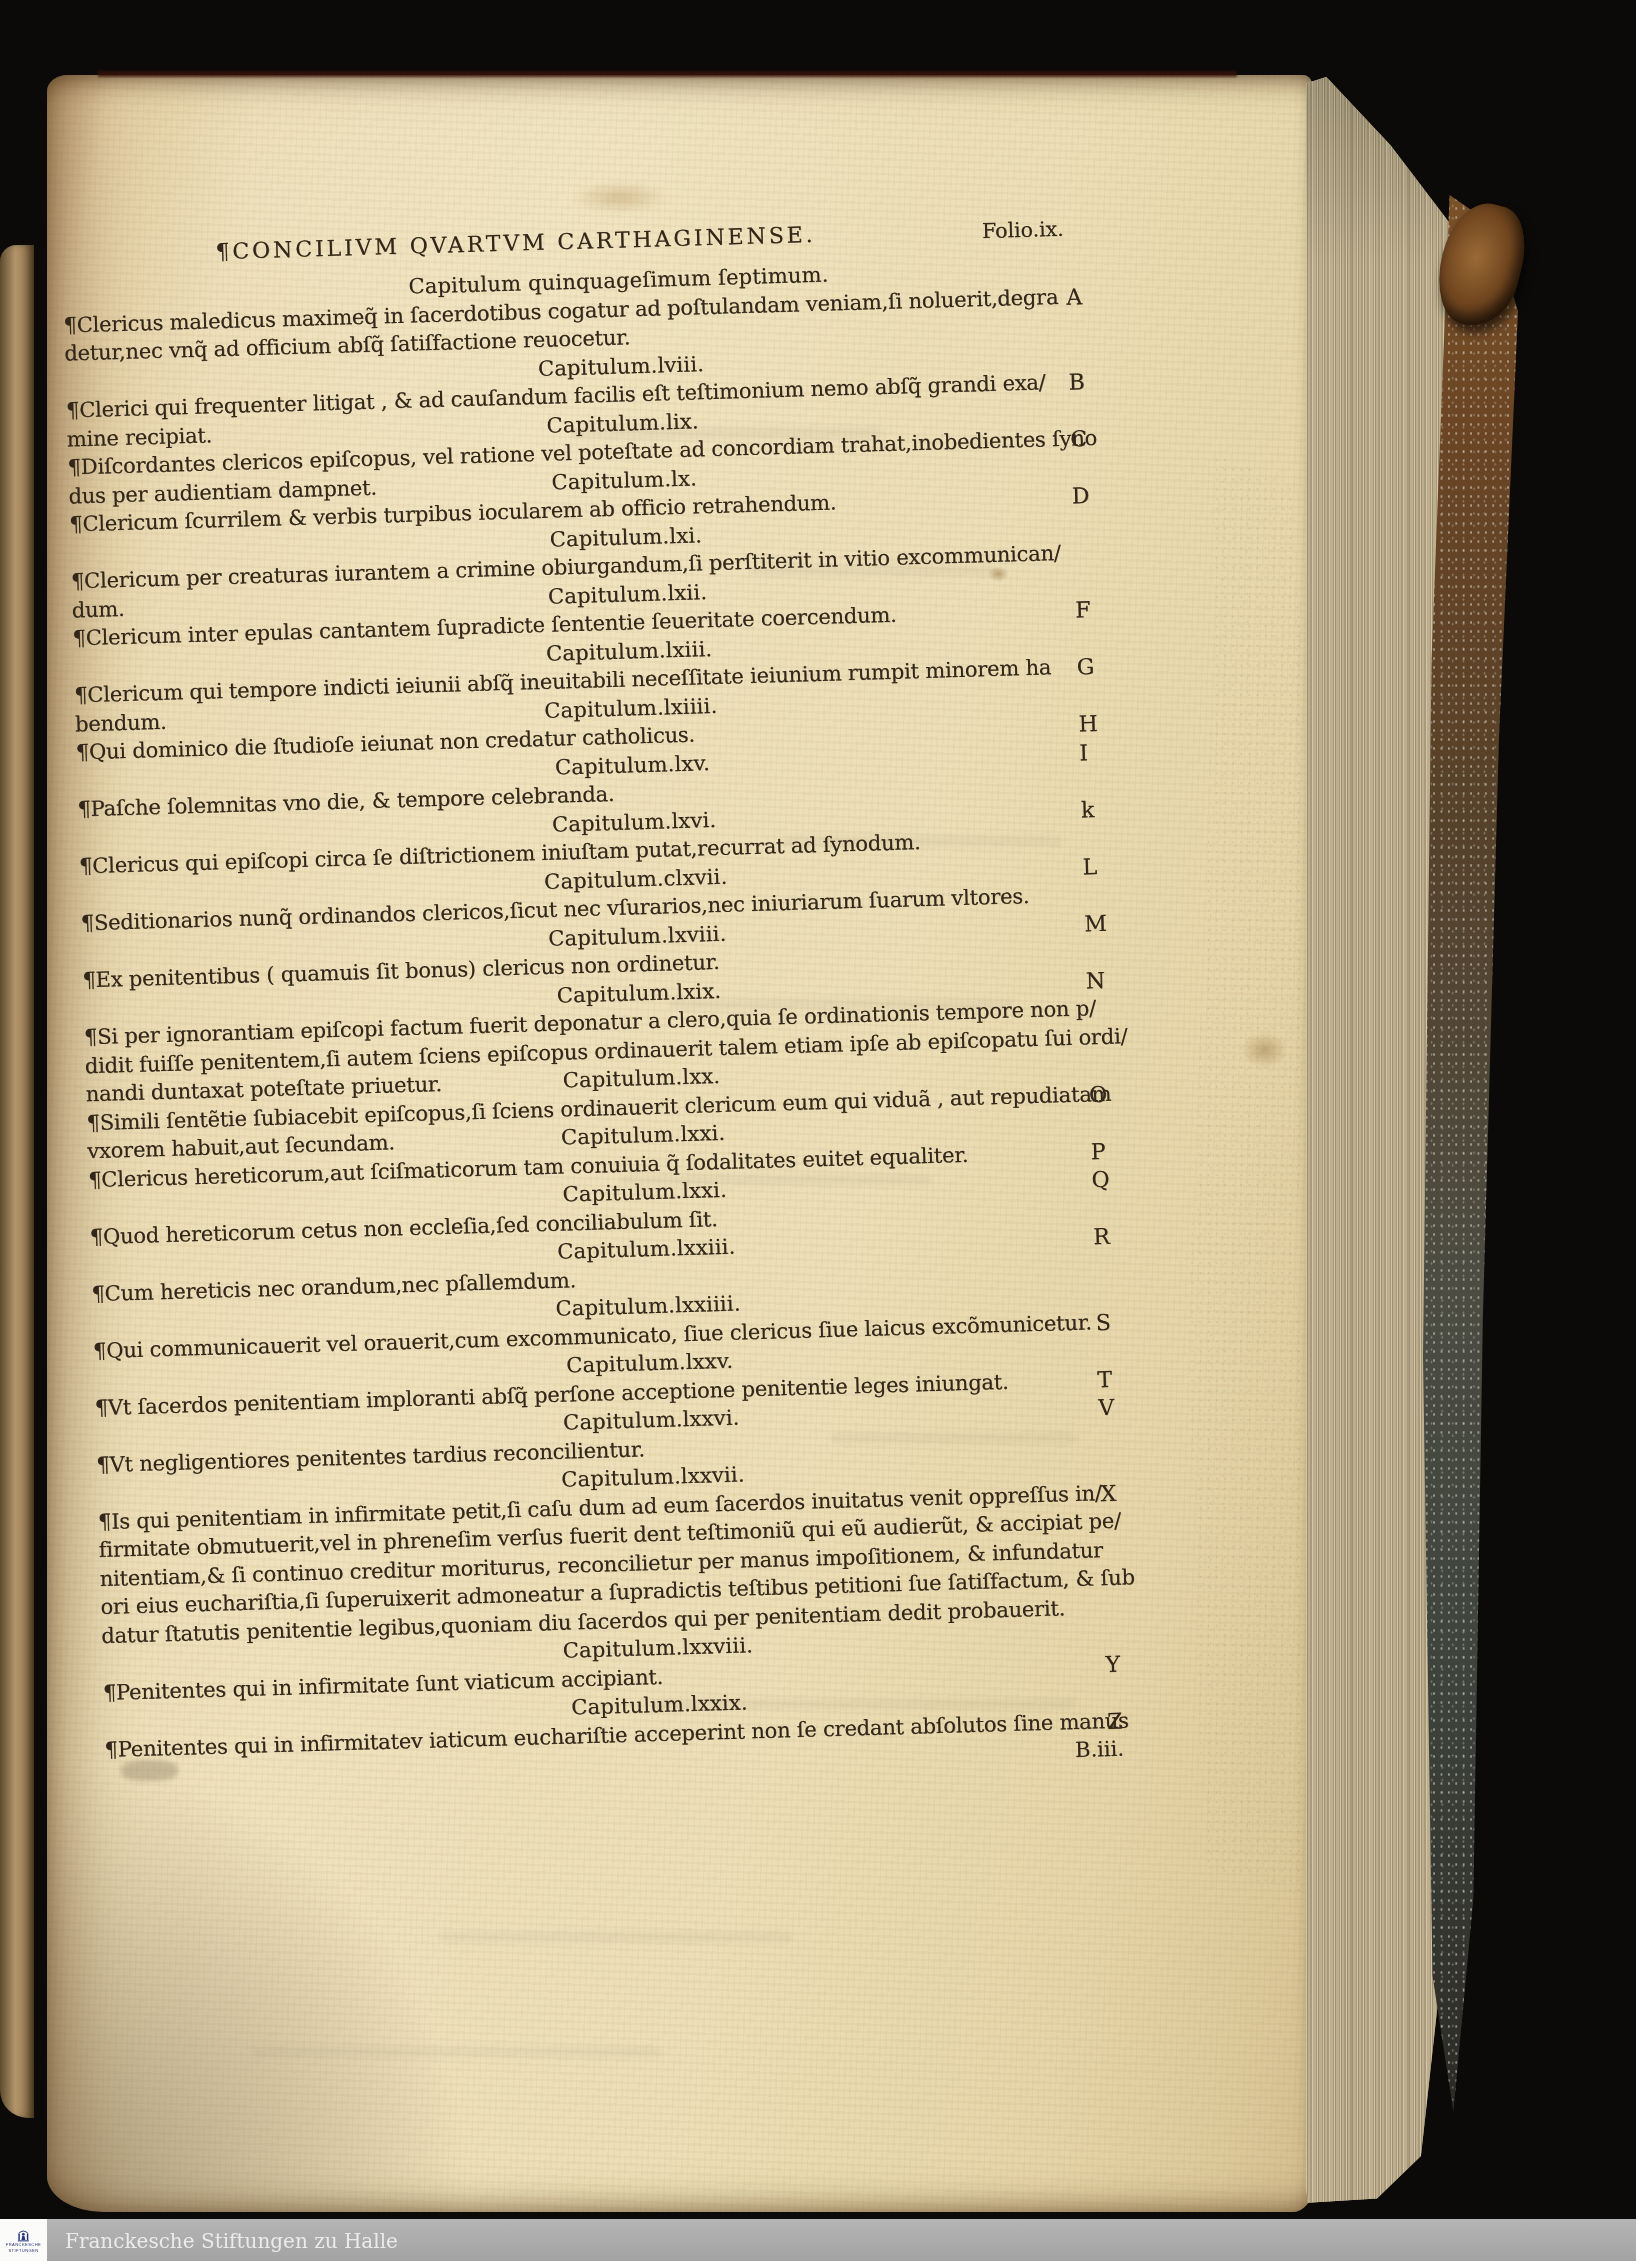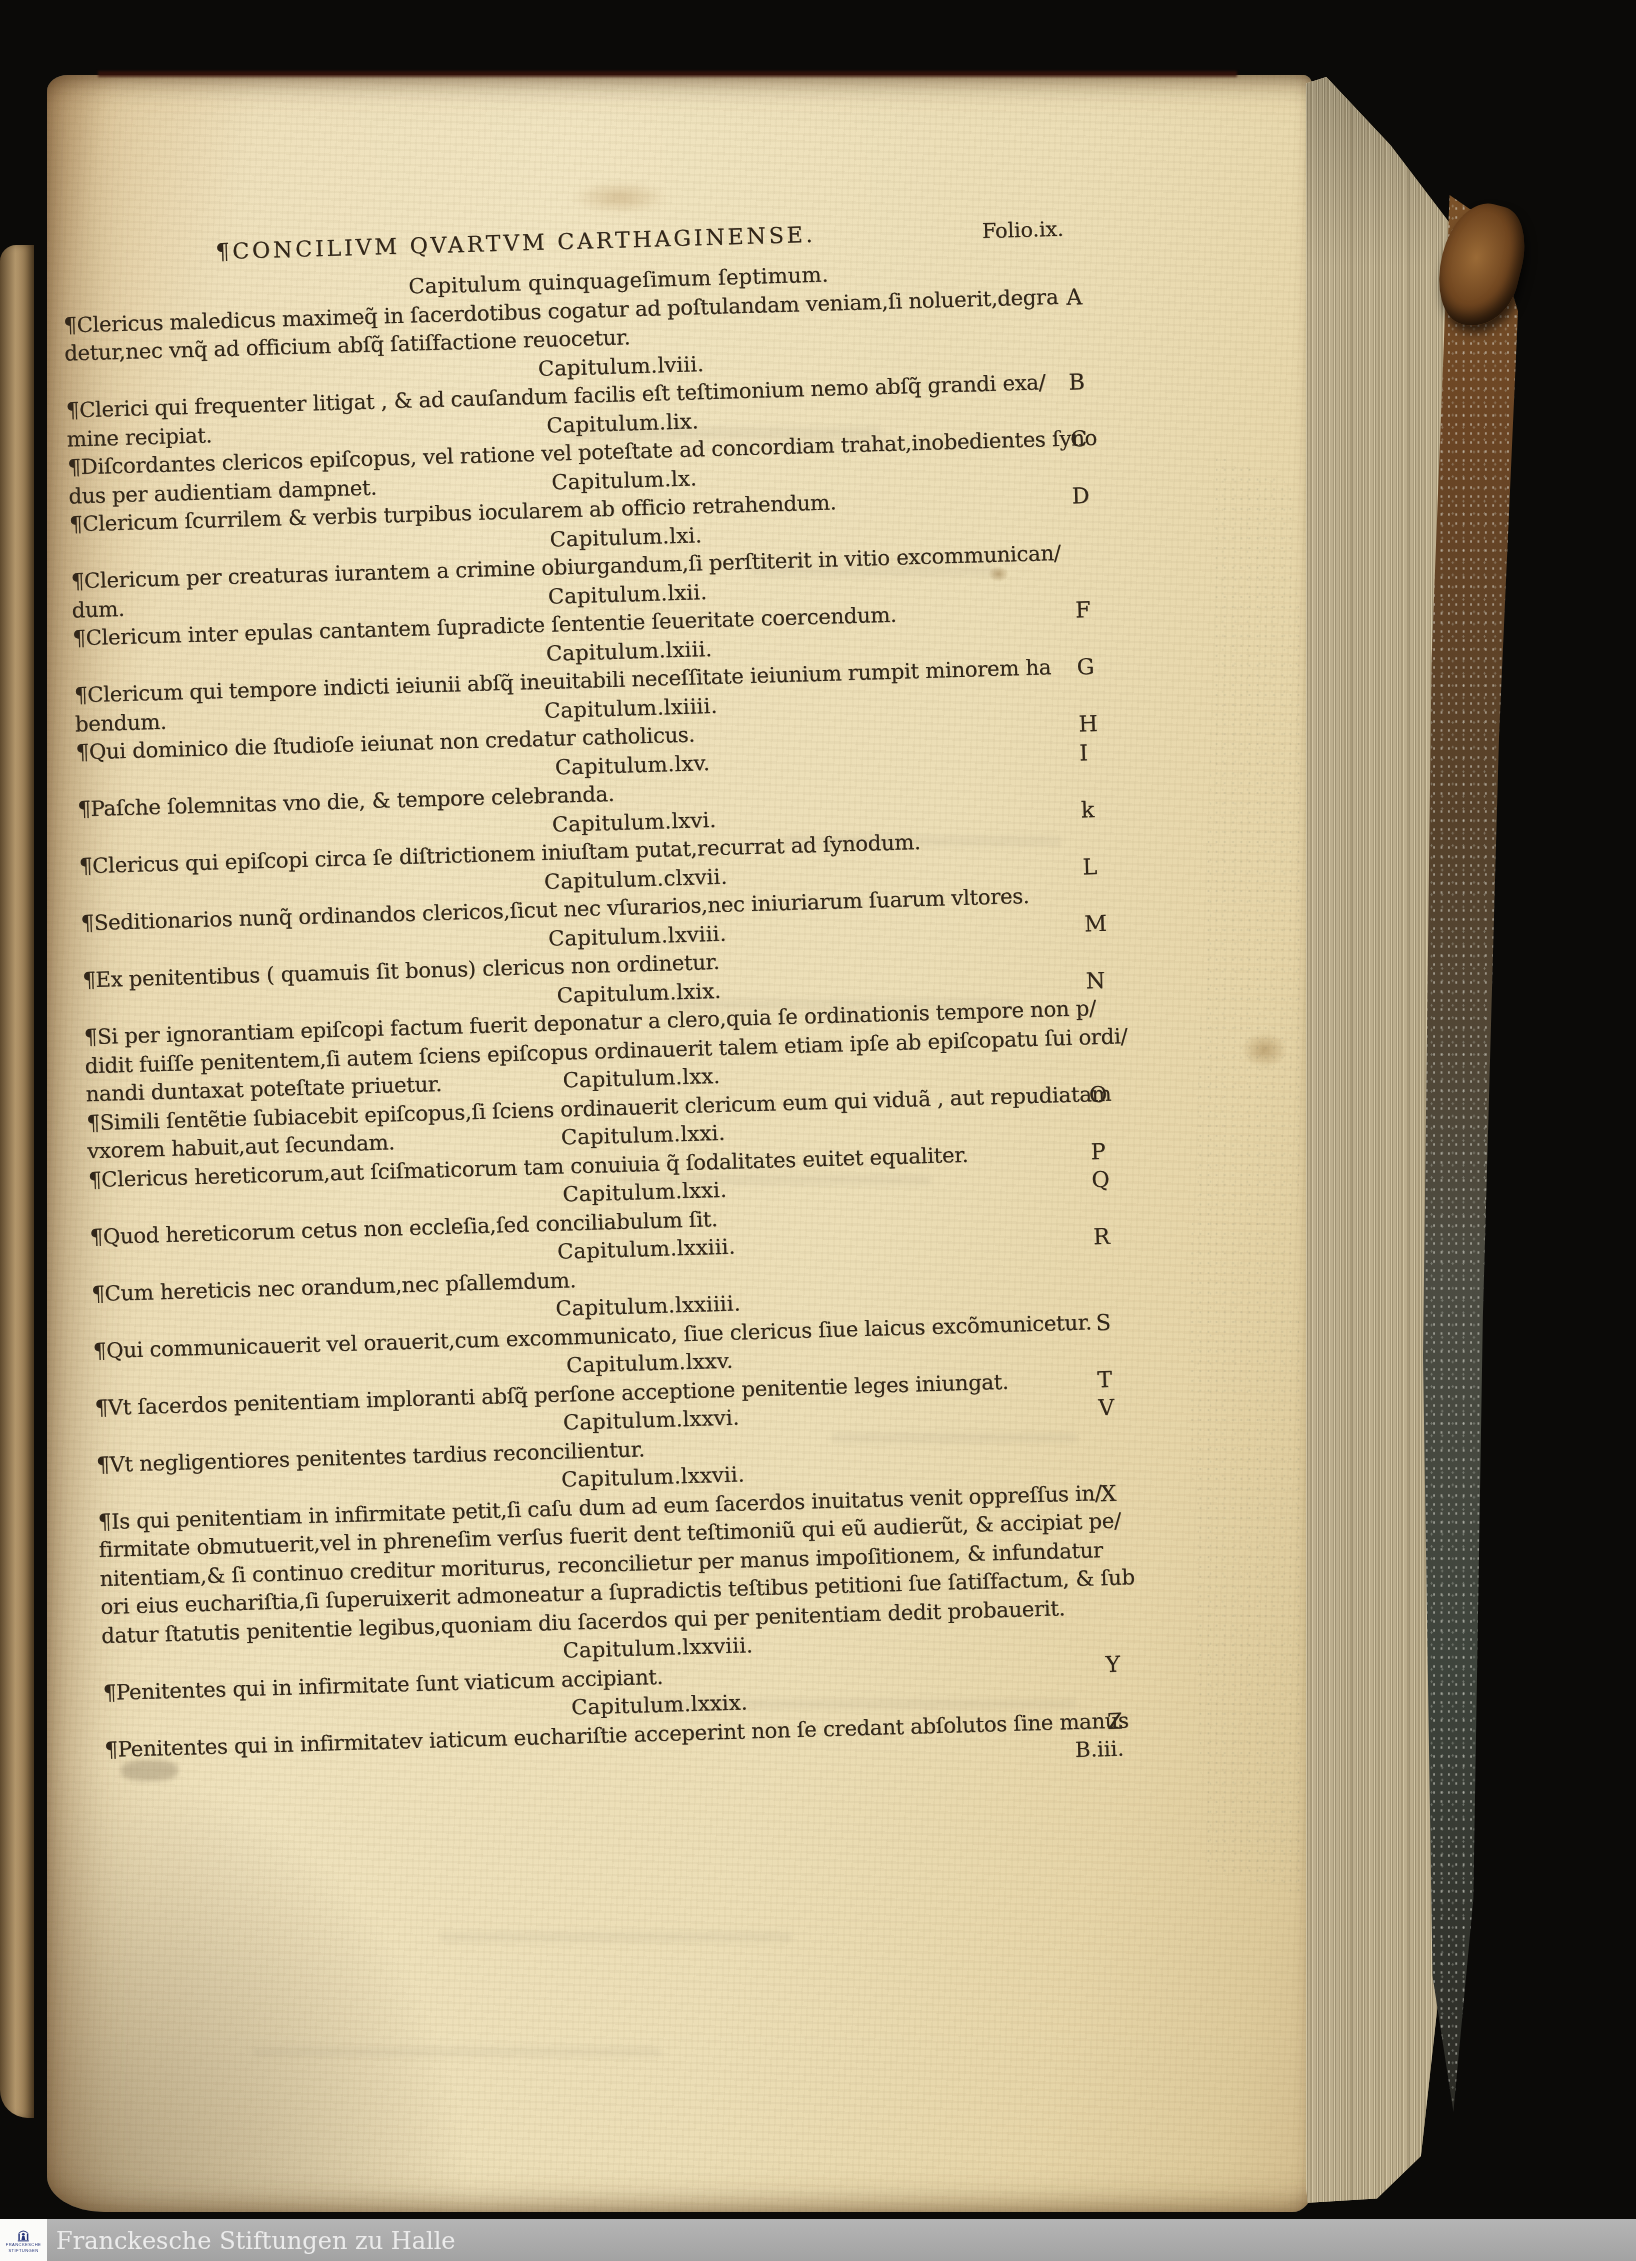--- a/index.html
+++ b/index.html
@@ -95,22 +95,22 @@
   }
   .logo-box{
     position:absolute;left:0;top:0;width:47px;height:43px;background:#fbfbf9;
     display:flex;flex-direction:column;align-items:center;justify-content:center;gap:0.8px;
   }
   .logo-line{
     font-family:"Liberation Sans",sans-serif;font-size:4.1px;line-height:4.6px;
     letter-spacing:0.4px;color:#26357a;white-space:nowrap;
   }
   .footer-label{
-    position:absolute;left:56px;top:50%;transform:translateY(-50%);
-    font-size:24px;color:#ebebeb;font-family:"DejaVu Serif",serif;
+    position:absolute;left:65px;top:50%;transform:translateY(-50%);
+    font-size:20px;color:#ebebeb;font-family:"DejaVu Serif",serif;
   }
 </style>
 </head>
 <body>
 
 <div>
 
   <div class="left-pages"></div>
 
   <div class="page">

